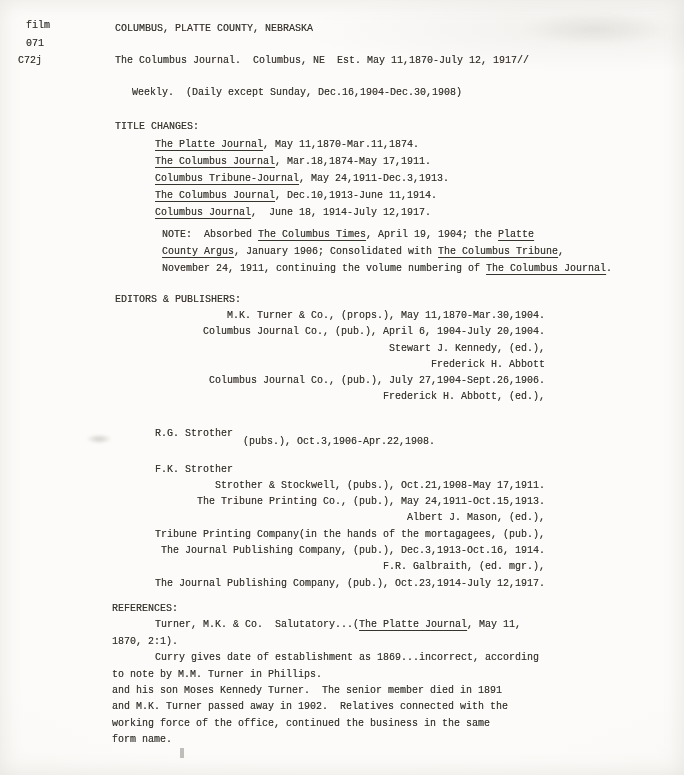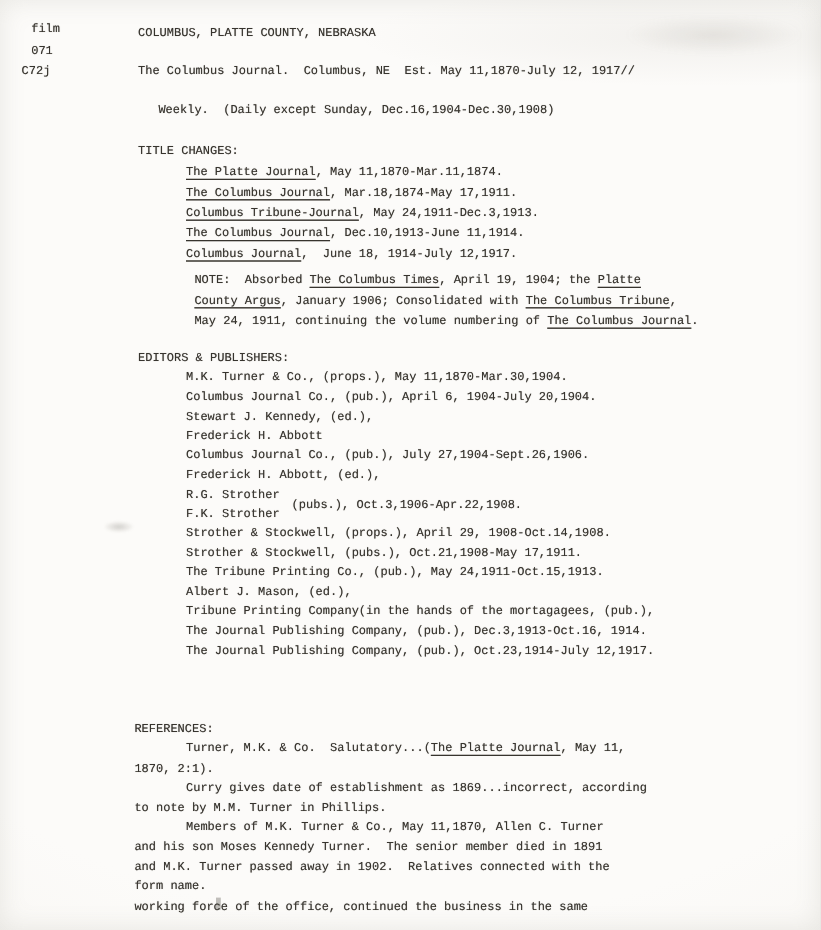--- a/index.html
+++ b/index.html
@@ -23,24 +23,24 @@
   .callnum .cl.pad{padding-left:8px;}
   .heading{position:absolute;left:115px;top:20px;}
   .masthead{position:absolute;left:115px;top:52px;}
   .frequency{position:absolute;left:132px;top:84px;}
   .titlechanges{position:absolute;left:115px;top:118px;}
   .titlechanges .label{line-height:18px;}
   .titlechanges .entries{margin-left:40px;}
   .note{position:absolute;left:115px;top:226px;margin-left:47px;}
   .editors{position:absolute;left:115px;top:291px;}
   .editors .label{line-height:17px;}
-  .editors .entries{margin-left:40px;}
+  .editors .entries{margin-left:40px;text-align:right;}
   .editors .entries .line{line-height:16.3px;}
   .pair{display:flex;align-items:center;}
-  .pair .pairnames .line{line-height:16px;}
+  .pair .pairnames .line{line-height:16px;margin-top:20px;}
   .pair .pairdate{margin-left:10px;line-height:16px;}
   .references{position:absolute;left:112px;top:601px;}
   .references .label{line-height:17px;}
   .references .line{line-height:16.4px;}
   .references .ind{margin-left:43px;}
   .smudge{position:absolute;pointer-events:none;}
   .smudge.s1{left:86px;top:434px;width:26px;height:10px;
     background:radial-gradient(ellipse at center, rgba(105,100,90,0.28), rgba(0,0,0,0) 70%);
     filter:blur(1px);}
   .smudge.s2{left:520px;top:12px;width:150px;height:34px;
@@ -73,61 +73,60 @@
         <div class="line"><span class="u">The Columbus Journal</span><span>, Mar.18,1874-May 17,1911.</span></div>
         <div class="line"><span class="u">Columbus Tribune-Journal</span><span>, May 24,1911-Dec.3,1913.</span></div>
         <div class="line"><span class="u">The Columbus Journal</span><span>, Dec.10,1913-June 11,1914.</span></div>
         <div class="line"><span class="u">Columbus Journal</span><span>,  June 18, 1914-July 12,1917.</span></div>
       </div>
   </div>
 
   <div class="note" id="note-lines">
       <div class="line"><span>NOTE:  Absorbed </span><span class="u">The Columbus Times</span><span>, April 19, 1904; the </span><span class="u">Platte</span></div>
       <div class="line"><span class="u">County Argus</span><span>, January 1906; Consolidated with </span><span class="u">The Columbus Tribune</span><span>,</span></div>
-      <div class="line"><span>May 24, 1911, continuing the volume numbering of </span><span class="u">The Columbus Journal</span><span>.</span></div>
+      <div class="line"><span>November 24, 1911, continuing the volume numbering of </span><span class="u">The Columbus Journal</span><span>.</span></div>
     </div>
 
   <div class="editors">
     <div class="label line">EDITORS &amp; PUBLISHERS:</div>
     <div class="entries" id="editor-entries">
         <div class="line">M.K. Turner &amp; Co., (props.), May 11,1870-Mar.30,1904.</div>
         <div class="line">Columbus Journal Co., (pub.), April 6, 1904-July 20,1904.</div>
         <div class="line">Stewart J. Kennedy, (ed.),</div>
         <div class="line">Frederick H. Abbott</div>
         <div class="line">Columbus Journal Co., (pub.), July 27,1904-Sept.26,1906.</div>
         <div class="line">Frederick H. Abbott, (ed.),</div>
         <div class="pair">
           <div class="pairnames">
             <div class="line">R.G. Strother</div>
             <div class="line">F.K. Strother</div>
           </div>
           <div class="pairdate line">(pubs.), Oct.3,1906-Apr.22,1908.</div>
         </div>
-        <div class="line">Strother &amp; Stockwell, (props.), April 29, 1908-Oct.14,1908.</div>
         <div class="line">Strother &amp; Stockwell, (pubs.), Oct.21,1908-May 17,1911.</div>
         <div class="line">The Tribune Printing Co., (pub.), May 24,1911-Oct.15,1913.</div>
         <div class="line">Albert J. Mason, (ed.),</div>
         <div class="line">Tribune Printing Company(in the hands of the mortagagees, (pub.),</div>
         <div class="line">The Journal Publishing Company, (pub.), Dec.3,1913-Oct.16, 1914.</div>
+        <div class="line">F.R. Galbraith, (ed. mgr.),</div>
         <div class="line">The Journal Publishing Company, (pub.), Oct.23,1914-July 12,1917.</div>
       </div>
   </div>
 
   <div class="references">
     <div class="label line">REFERENCES:</div>
     <div id="reference-lines">
         <div class="line ind"><span>Turner, M.K. &amp; Co.  Salutatory...(</span><span class="u">The Platte Journal</span><span>, May 11,</span></div>
         <div class="line"><span>1870, 2:1).</span></div>
         <div class="line ind"><span>Curry gives date of establishment as 1869...incorrect, according</span></div>
         <div class="line"><span>to note by M.M. Turner in Phillips.</span></div>
-        <div class="line ind"><span>Members of M.K. Turner &amp; Co., May 11,1870, Allen C. Turner</span></div>
         <div class="line"><span>and his son Moses Kennedy Turner.  The senior member died in 1891</span></div>
         <div class="line"><span>and M.K. Turner passed away in 1902.  Relatives connected with the</span></div>
+        <div class="line"><span>working force of the office, continued the business in the same</span></div>
         <div class="line"><span>form name.</span></div>
-        <div class="line"><span>working force of the office, continued the business in the same</span></div>
       </div>
   </div>
 
   <div class="smudge s1"></div>
   <div class="smudge s2"></div>
   <div class="smudge s3"></div>
 
 </div>
 
 </body></html>

